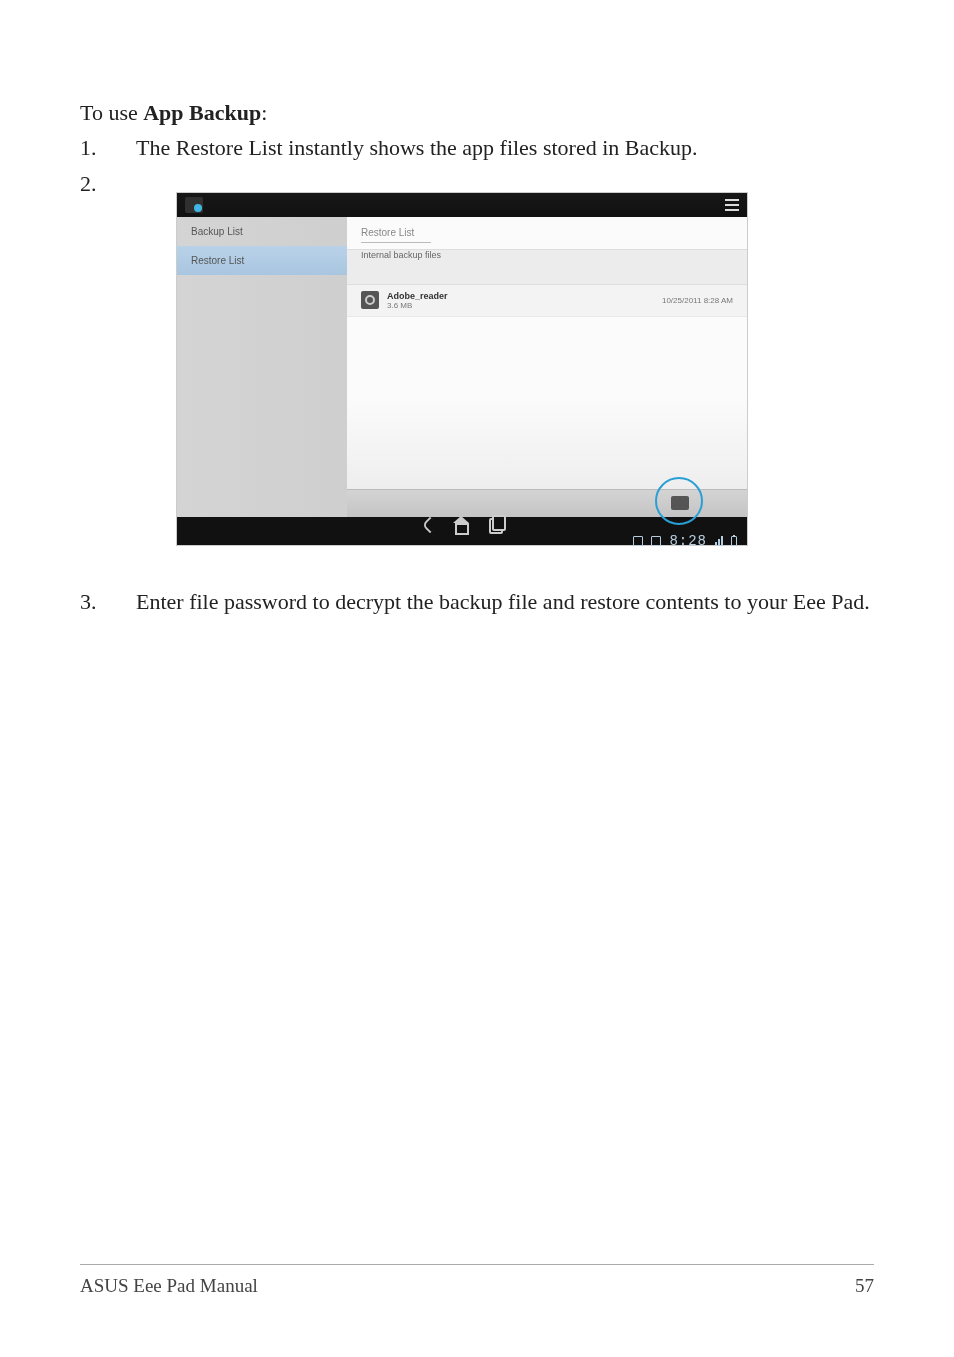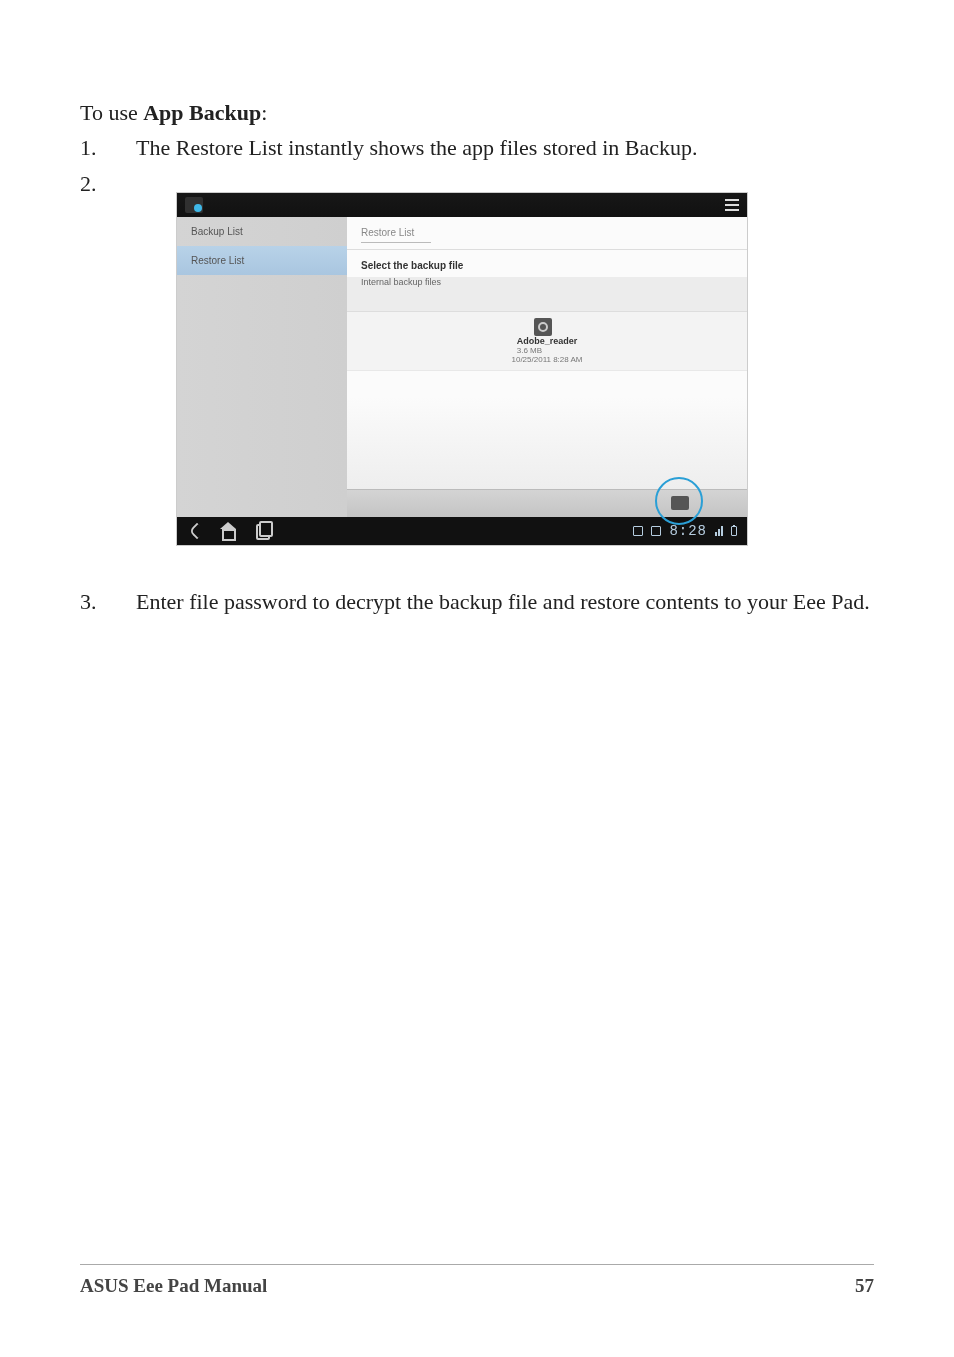--- a/index.html
+++ b/index.html
@@ -123,21 +123,20 @@
     padding: 0 14px 24px;
     border-bottom: 1px solid #ddd;
     background:#ececec;
   }
   .file-row {
     display: flex;
     align-items: center;
     padding: 6px 14px;
     border-bottom: 1px solid #e8e8e8;
     background:#f3f3f3;
-    flex-direction:column;
   }
   .file-icon {
     width: 18px; height: 18px;
     background: #555;
     border-radius: 2px;
     position: relative;
     margin-right: 8px;
   }
   .file-icon::after{
     content:"";
@@ -180,20 +179,21 @@
   }
   .tablet-nav {
     height: 28px;
     background: #111;
     display: flex;
     align-items: center;
     padding: 0 10px;
     color: #ddd;
     font-family: Arial, sans-serif;
     font-size: 12px;
+    flex-direction: column;
   }
   .nav-icons { display:flex; gap:18px; }
   .nav-icon { width:16px; height:16px; position:relative; }
   .nav-back::before{
     content:""; position:absolute; width:10px;height:10px;
     border-left:2px solid #ccc; border-bottom:2px solid #ccc;
     transform: rotate(45deg); top:2px; left:4px;
     border-radius:0 0 0 6px;
   }
   .nav-home::before{
@@ -248,21 +248,20 @@
     bottom: 60px;
     left: 80px;
     right: 80px;
     border-top: 1px solid #aaa;
     padding-top: 10px;
     display: flex;
     justify-content: space-between;
     font-size: 19px;
     color: #444;
     font-family: Georgia, serif;
-    font-weight: bold;
   }
 </style>
 </head>
 <body>
 
 <div class="heading-line">
   <span>To use </span><span class="bold">App Backup</span><span>:</span>
 </div>
 
 <ol class="steps">
@@ -284,21 +283,20 @@
     <div class="tablet-body">
       <div class="sidebar">
         <div class="item">Backup List</div>
         <div class="item selected">Restore List</div>
       </div>
       <div class="main">
         <div class="main-header">
           <span>Restore List</span>
           <div class="line"></div>
         </div>
-        <div class="section-heading">Select the backup file</div>
         <div class="section-sub">Internal backup files</div>
         <div class="file-row">
           <div class="file-icon"></div>
           <div class="file-meta">
             <div class="file-name">Adobe_reader</div>
             <div class="file-size">3.6 MB</div>
           </div>
           <div class="file-date">10/25/2011 8:28 AM</div>
         </div>
         <div style="flex:1"></div>

